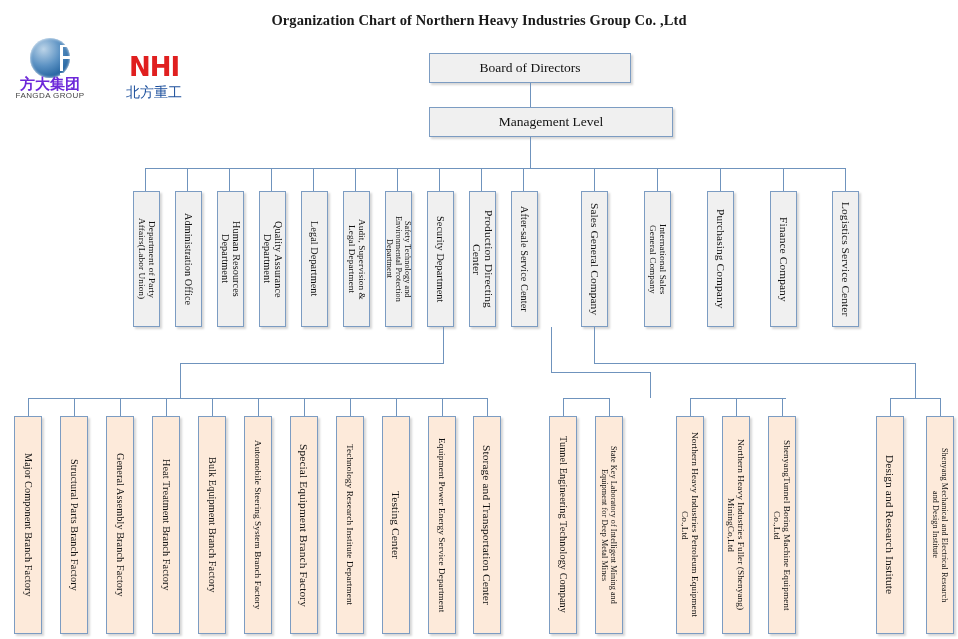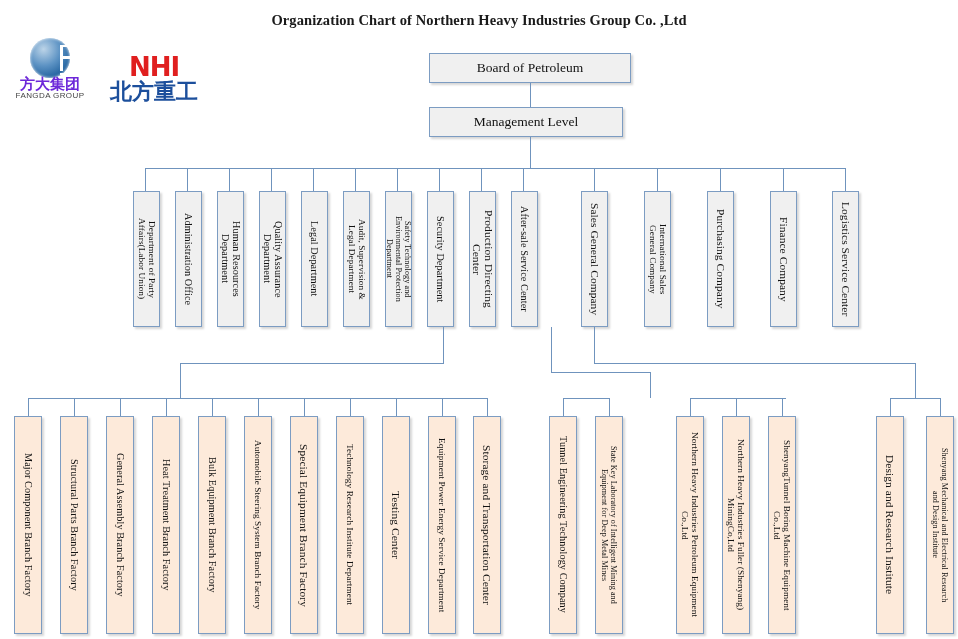--- a/index.html
+++ b/index.html
@@ -51,21 +51,21 @@
     font-family:"Liberation Sans","DejaVu Sans",sans-serif;
   }
   .logo-nhi{position:absolute;left:96px;top:15px;width:100px;height:58px;text-align:center;}
   .nhi-en{
     position:absolute;left:0;top:0;width:100px;
     font-size:26px;font-weight:bold;color:#e01f1f;letter-spacing:-1px;
     font-family:"DejaVu Sans","Liberation Sans",sans-serif;line-height:28px;
   }
   .nhi-cn{
     position:absolute;left:0;top:28px;width:100px;
-    font-size:22px;font-weight:bold;color:#1c4f9c;letter-spacing:0px;
+    font-size:14px;font-weight:normal;color:#1c4f9c;letter-spacing:0px;
     font-family:"DejaVu Sans","Liberation Sans",sans-serif;line-height:22px;
   }
 
   
   .ln{position:absolute;background:#6f93bd;}
   .lnh{height:1px;}
   .lnv{width:1px;}
 
   
   .box{
@@ -118,26 +118,26 @@
       <div class="fd-cn">方大集团</div>
       <div class="fd-en">FANGDA GROUP</div>
     </div>
     <div class="logo-nhi">
       <div class="nhi-en">NHI</div>
       <div class="nhi-cn">北方重工</div>
     </div>
   </div>
 
   <div class="box horiz" style="left:429px;top:53px;width:202px;height:30px;">
-    <span class="lbl">Board of Petroleum</span>
+    <span class="lbl">Board of Directors</span>
   </div>
 
   <div class="ln lnv" style="left:530px;top:83px;height:24px;"></div>
 
-  <div class="box horiz" style="left:429px;top:107px;width:194px;height:30px;">
+  <div class="box horiz" style="left:429px;top:107px;width:244px;height:30px;">
     <span class="lbl">Management Level</span>
   </div>
 
   <div class="ln lnv" style="left:530px;top:137px;height:32px;"></div>
 
   <div class="ln lnh" style="left:145px;top:168px;width:701px;"></div>
 
   <div class="ln lnv" style="left:145px;top:168px;height:23px;"></div>
   <div class="ln lnv" style="left:187px;top:168px;height:23px;"></div>
   <div class="ln lnv" style="left:229px;top:168px;height:23px;"></div>

